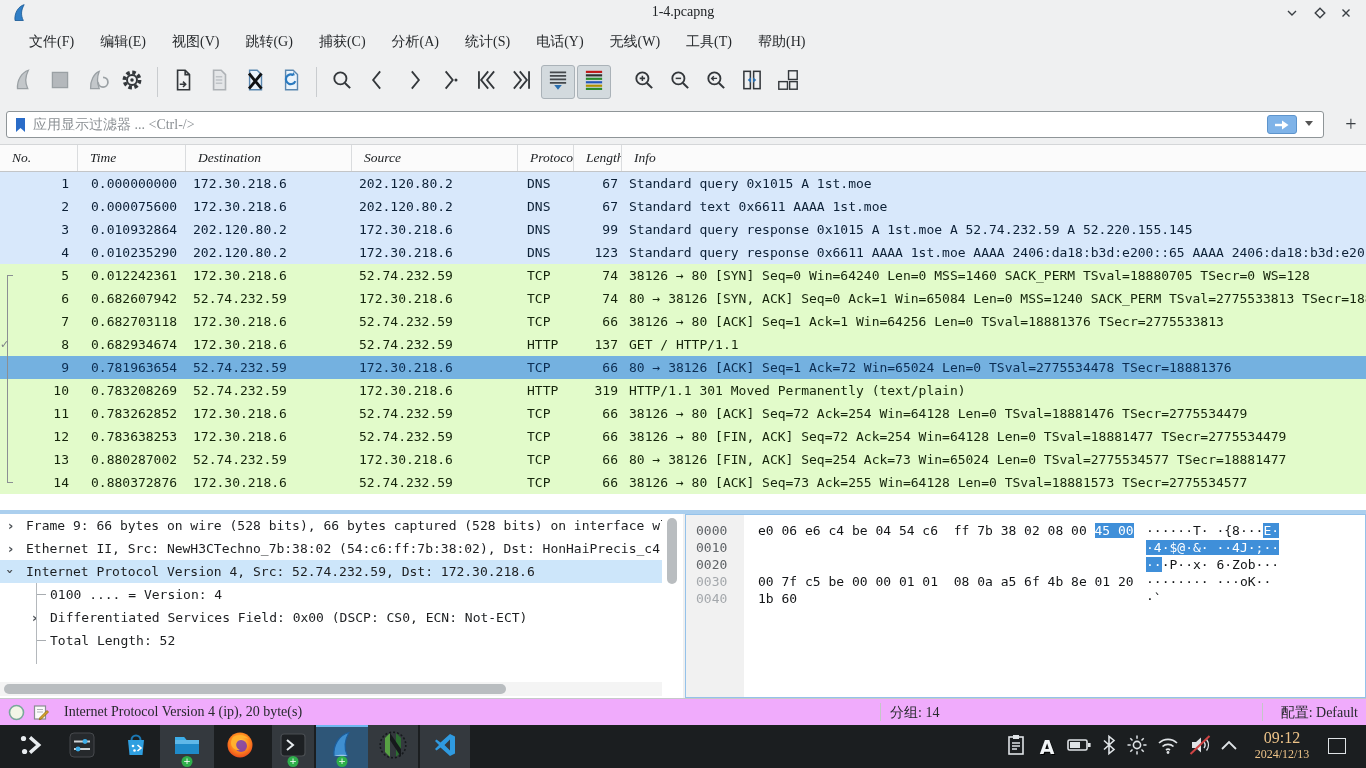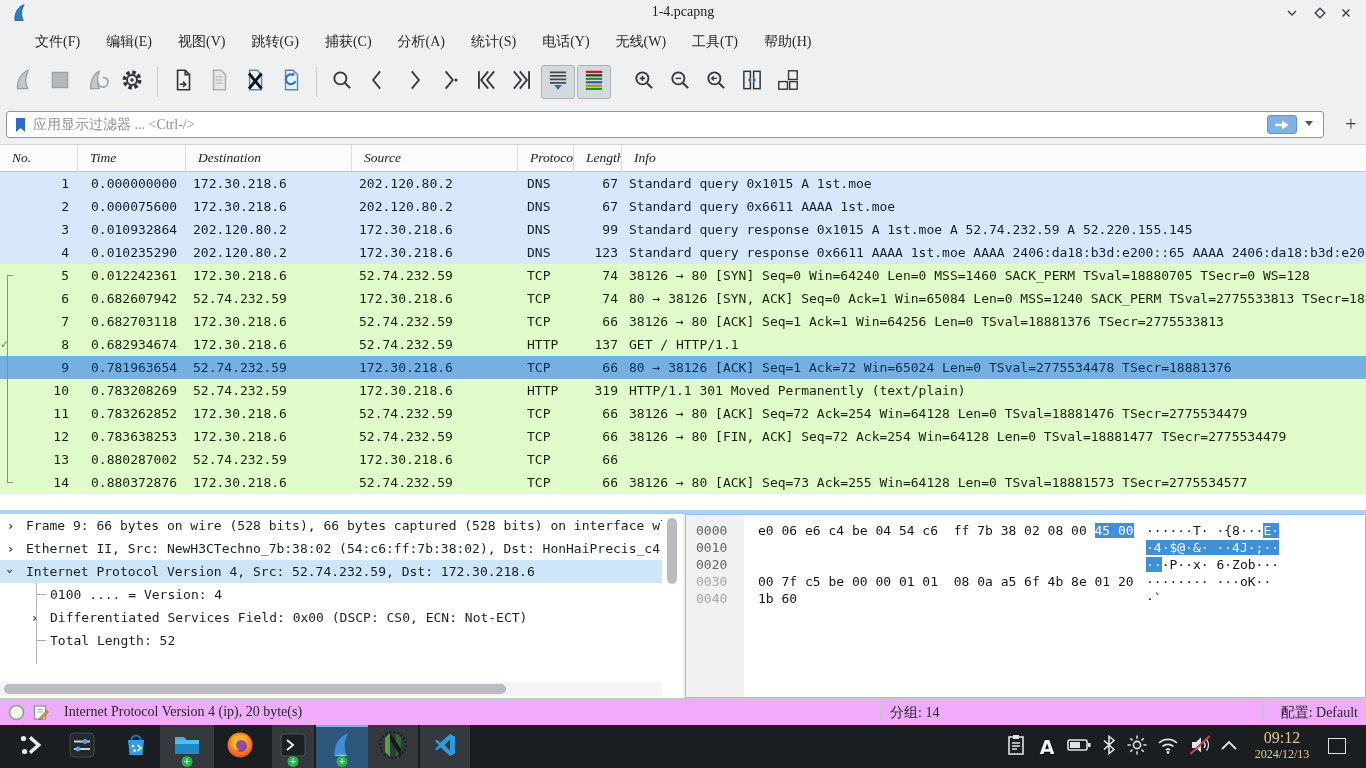--- a/index.html
+++ b/index.html
@@ -7,21 +7,21 @@
   body { font-family:"Liberation Serif","DejaVu Serif",serif; background:#eff0f1; position:relative; font-size:13px; color:#1c1e20; }
 
   
   #titlebar { position:absolute; top:0; left:0; width:1366px; height:26px; background:#eff0f1; }
   #titlebar .appicon { position:absolute; left:10px; top:3px; }
   #titlebar .title { position:absolute; left:0; right:0; top:4px; text-align:center; font-size:14px; color:#202326; }
   .winbtn { position:absolute; top:4px; width:20px; height:18px; display:flex; align-items:center; justify-content:center; }
   #btn-min{ right:64px; } #btn-max{ right:36px; } #btn-close{ right:10px; }
 
   
-  #menubar { position:absolute; top:26px; left:0; width:1366px; height:32px; display:flex; align-items:center; padding-left:22px; gap:0; }
+  #menubar { position:absolute; top:26px; left:0; width:1366px; height:32px; display:flex; align-items:center; padding-left:16px; gap:0; }
   .menu-item { padding:4px 13px; font-size:14px; color:#26292c; }
 
   
   #toolbar { position:absolute; top:58px; left:0; width:1366px; height:48px; display:flex; align-items:center; padding-left:6px; }
   .tbtn { width:34px; height:34px; margin:0 1px; display:flex; align-items:center; justify-content:center; border-radius:3px; }
   .tbtn.toggled { background:#d3dade; border:1px solid #aab2b8; }
   .tsep { width:1px; height:30px; background:#c9cccf; margin:0 7px; }
   .tgap { width:14px; }
 
   
@@ -324,21 +324,21 @@
       <span class="c l">67</span>
       <span class="c i">Standard query 0x1015 A 1st.moe</span>
     </div>
     <div class="prow dns">
       <span class="c no">2</span>
       <span class="c t">0.000075600</span>
       <span class="c s">172.30.218.6</span>
       <span class="c d">202.120.80.2</span>
       <span class="c p">DNS</span>
       <span class="c l">67</span>
-      <span class="c i">Standard query 0x6611 AAAA 1st.moe</span>
+      <span class="c i">Standard text 0x6611 AAAA 1st.moe</span>
     </div>
     <div class="prow dns">
       <span class="c no">3</span>
       <span class="c t">0.010932864</span>
       <span class="c s">202.120.80.2</span>
       <span class="c d">172.30.218.6</span>
       <span class="c p">DNS</span>
       <span class="c l">99</span>
       <span class="c i">Standard query response 0x1015 A 1st.moe A 52.74.232.59 A 52.220.155.145</span>
     </div>
@@ -423,20 +423,21 @@
       <span class="c l">66</span>
       <span class="c i">38126 → 80 [FIN, ACK] Seq=72 Ack=254 Win=64128 Len=0 TSval=18881477 TSecr=2775534479</span>
     </div>
     <div class="prow tcp">
       <span class="c no"><span class="bracket mid"></span>13</span>
       <span class="c t">0.880287002</span>
       <span class="c s">52.74.232.59</span>
       <span class="c d">172.30.218.6</span>
       <span class="c p">TCP</span>
       <span class="c l">66</span>
+      <span class="c i">80 → 38126 [FIN, ACK] Seq=254 Ack=73 Win=65024 Len=0 TSval=2775534577 TSecr=18881477</span>
     </div>
     <div class="prow tcp">
       <span class="c no"><span class="bracket end"></span>14</span>
       <span class="c t">0.880372876</span>
       <span class="c s">172.30.218.6</span>
       <span class="c d">52.74.232.59</span>
       <span class="c p">TCP</span>
       <span class="c l">66</span>
       <span class="c i">38126 → 80 [ACK] Seq=73 Ack=255 Win=64128 Len=0 TSval=18881573 TSecr=2775534577</span>
     </div>

